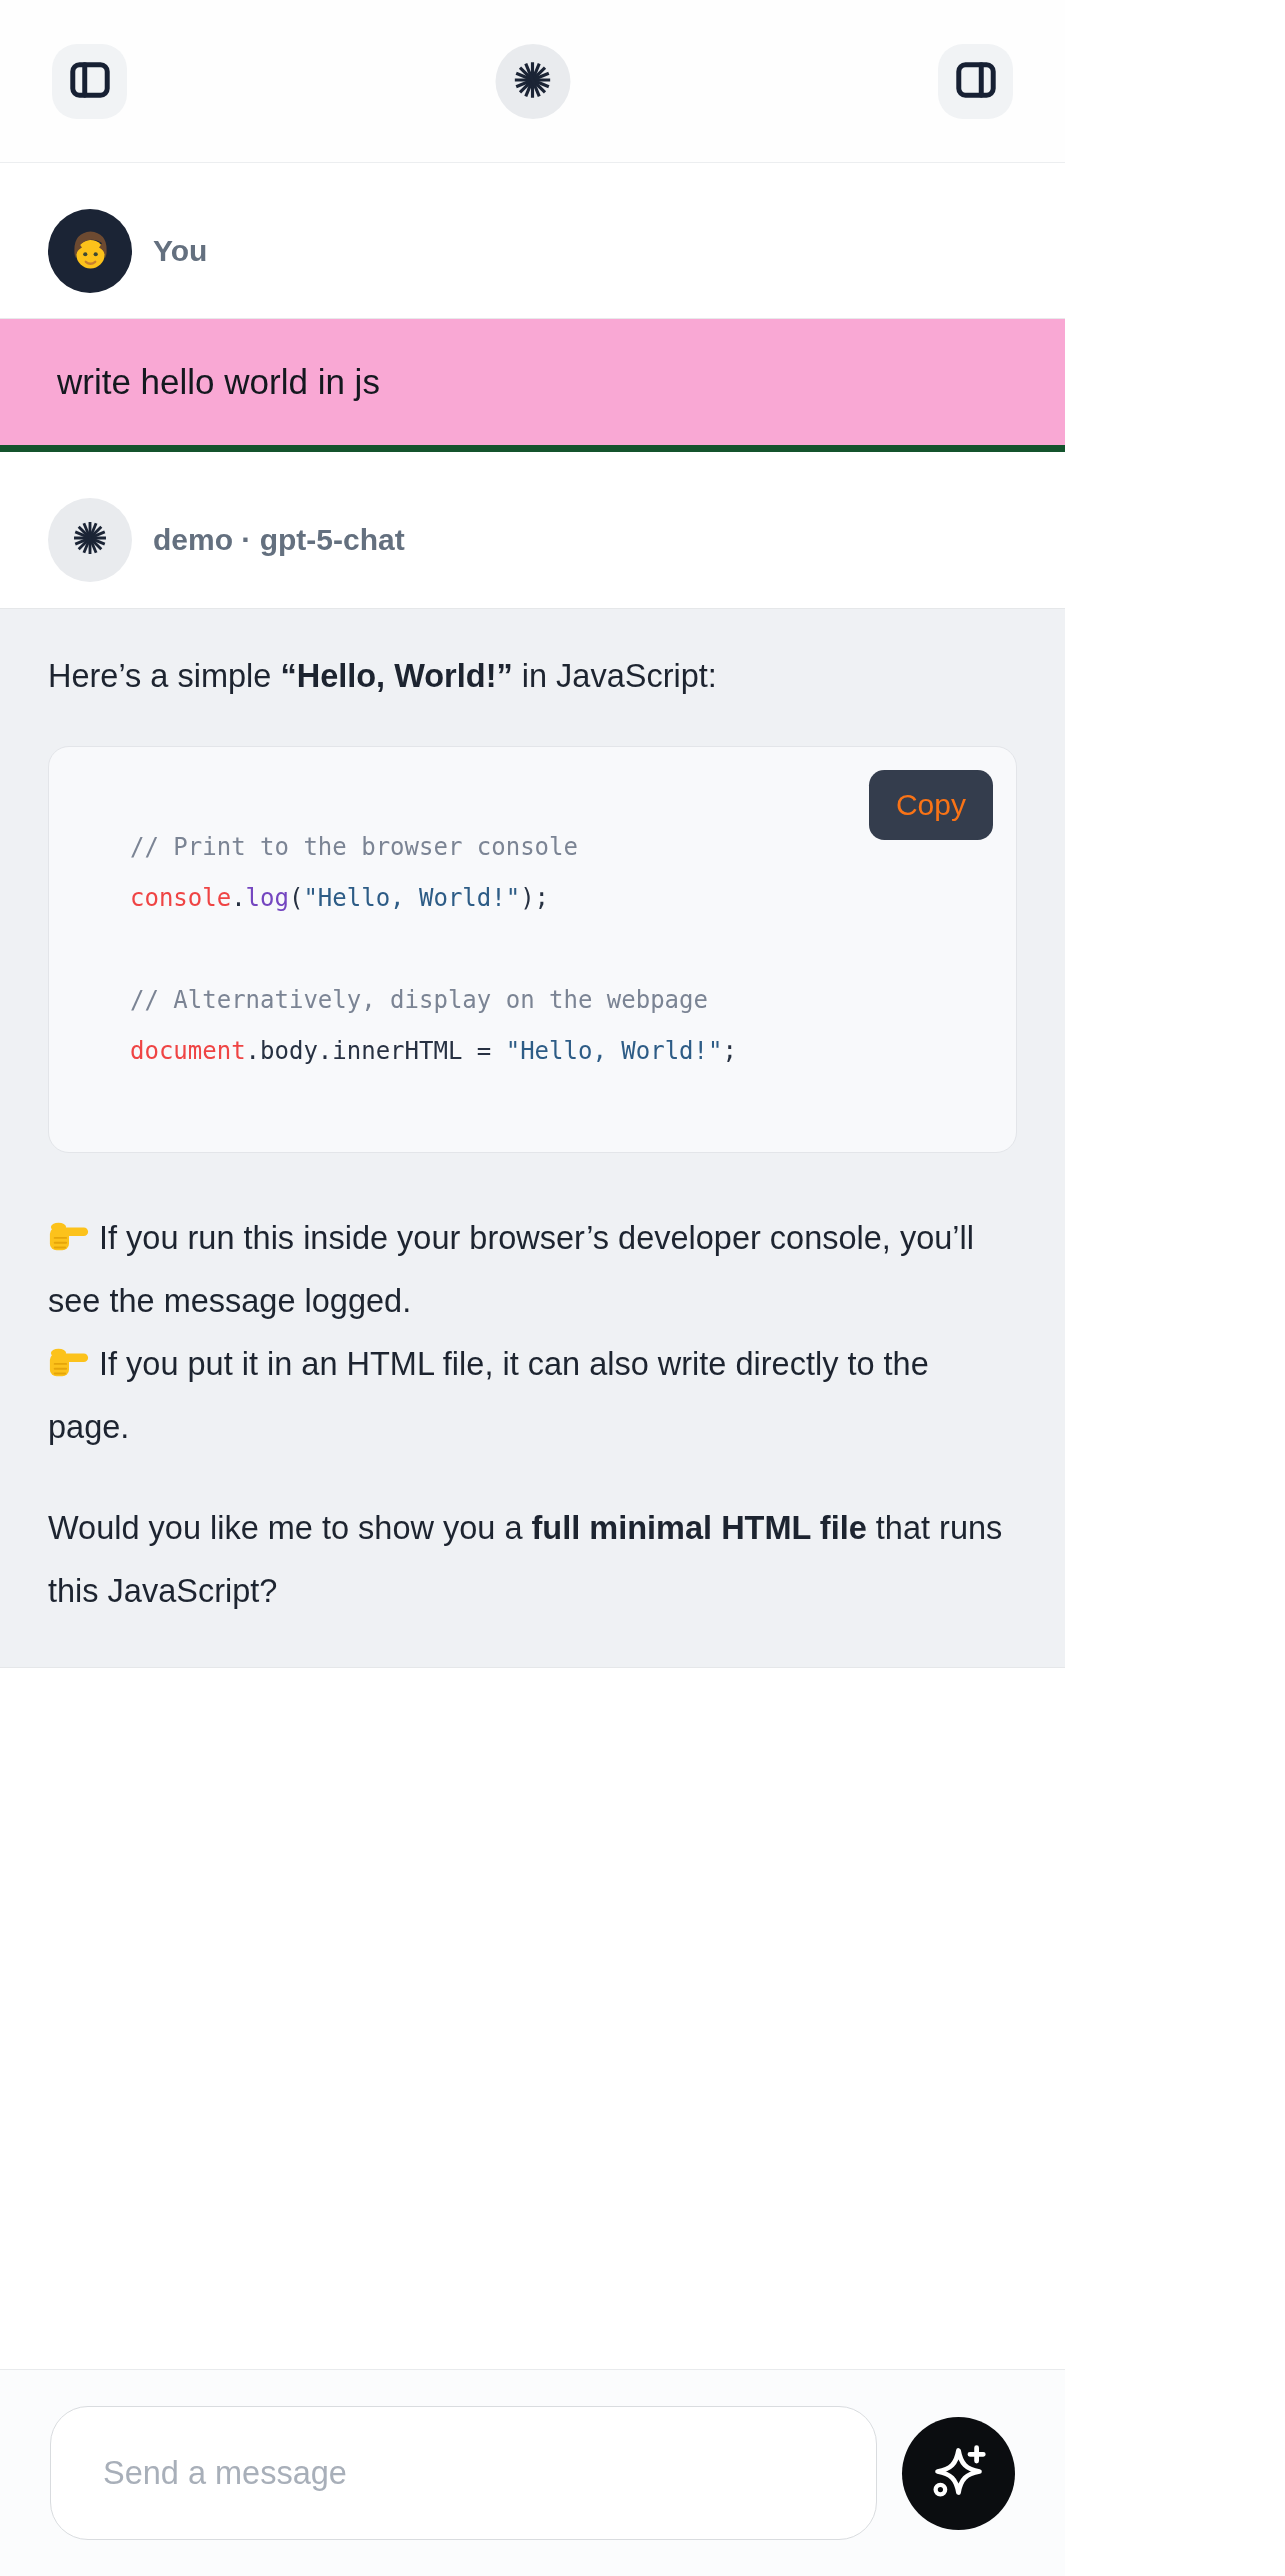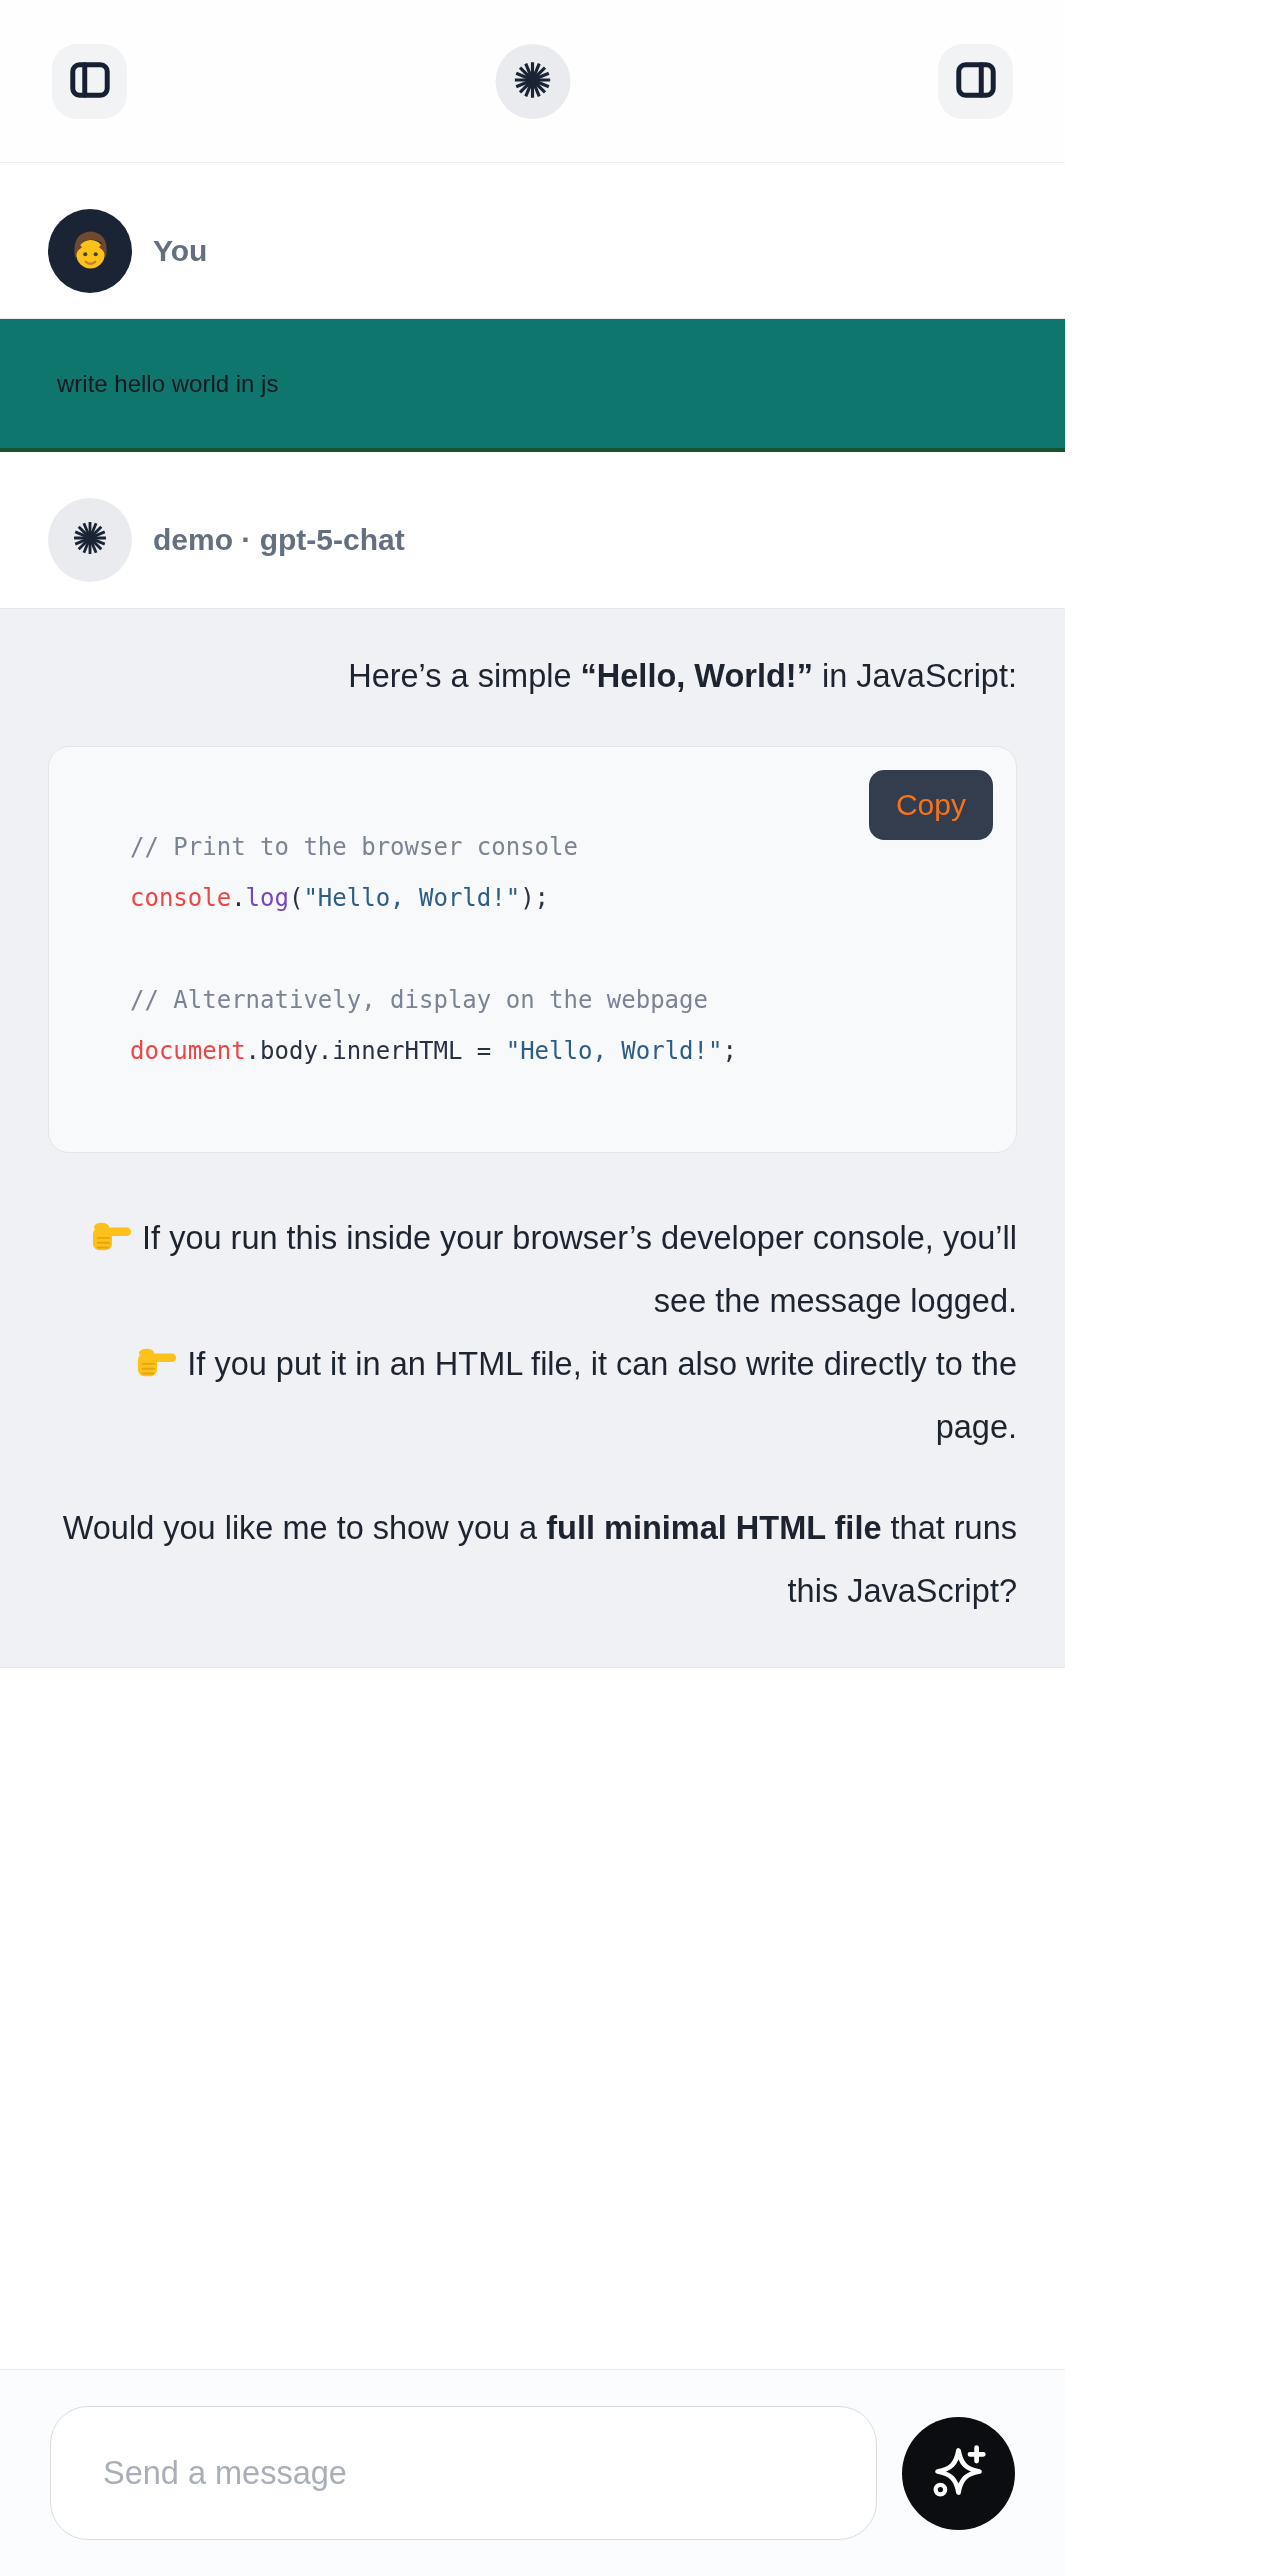--- a/index.html
+++ b/index.html
@@ -51,38 +51,38 @@
     flex: 0 0 auto; overflow: hidden;
   }
   .avatar.user { background: #1b2435; }
   .avatar.assistant { background: #e9ebee; }
   .sender { font-size: 30px; font-weight: 700; color: #64707f; }
 
   
   .user-panel {
     margin-top: 25px;
     min-height: 134px;
-    background: #0f766e;
+    background: #f9a8d4;
     border-top: 1px solid #e8e9eb;
-    border-bottom: 4px solid #14532d;
+    border-bottom: 7px solid #14532d;
     display: flex; align-items: center;
     padding: 0 57px;
-    font-size: 24px;
+    font-size: 35px;
     color: #14181f;
   }
 
   
   .assistant-panel {
     margin-top: 26px;
     background: #eff1f4;
     border-top: 1px solid #e5e7e9;
     border-bottom: 1px solid #e5e7e9;
     padding: 36px 48px 44px 48px;
   }
-  .msg-text { font-size: 32.5px; line-height: 63px; color: #1d2430; text-align: right; }
+  .msg-text { font-size: 32.5px; line-height: 63px; color: #1d2430; }
   .intro { margin-bottom: 38px; }
   .tips  { margin-bottom: 38px; }
   .msg-text .bold { font-weight: 700; }
   .emoji-icon { display: inline-block; }
   .emoji-icon svg { width: 42px; height: 34px; vertical-align: -3.8px; }
 
   
   .code-card {
     position: relative;
     background: #f8f9fb;

